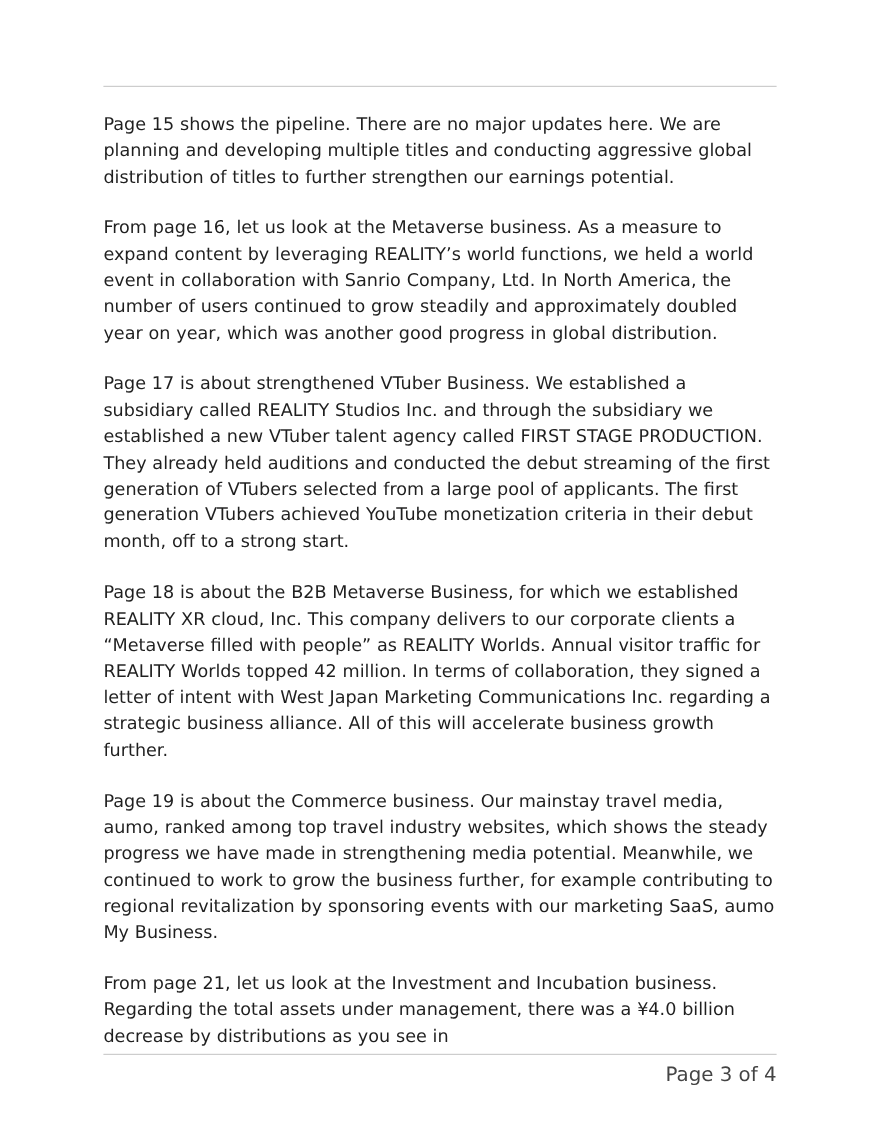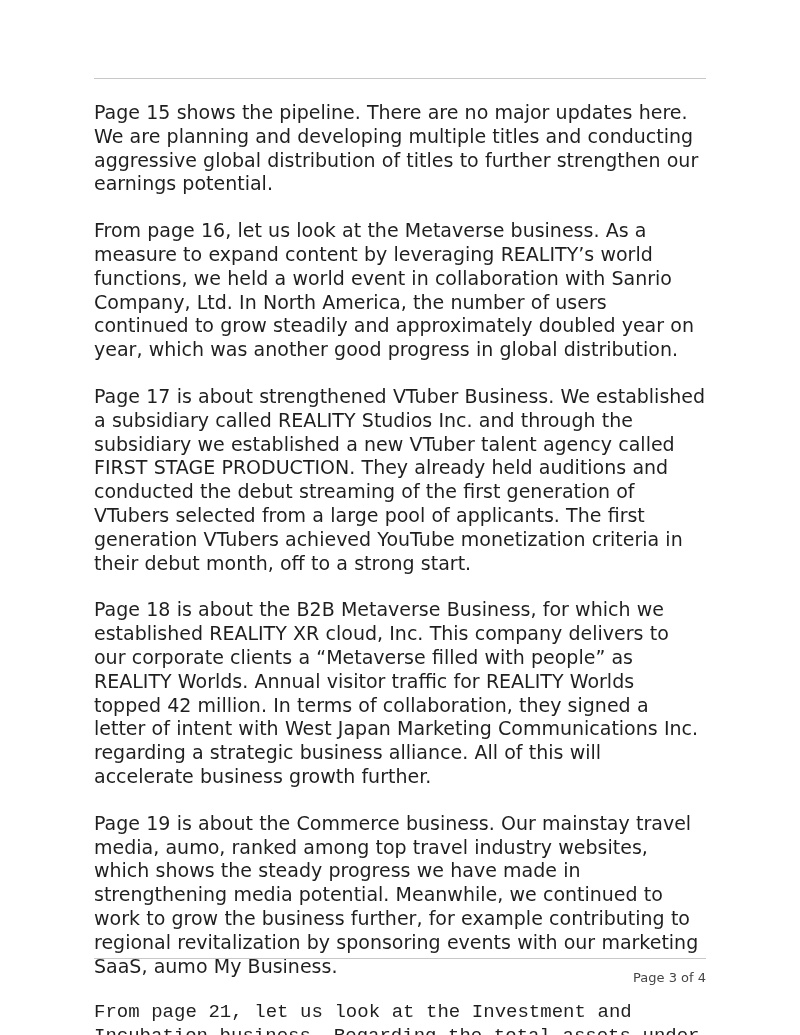--- a/index.html
+++ b/index.html
@@ -28,47 +28,46 @@
     top: 78px;
     width: 612px;
   }
   .top-rule {
     border: 0;
     border-top: 1px solid #c8c8c8;
     margin: 0 0 22px 0;
     height: 0;
   }
   .para {
-    font-size: 19px;
+    font-size: 16px;
     line-height: 23.8px;
     color: #1f1f1f;
     margin: 0 0 23px 0;
     text-align: left;
     letter-spacing: 0.0px;
     word-spacing: 0.2px;
   }
   .para:last-child {
     margin-bottom: 4px;
-    font-family: Liberation Mono, monospace;
   }
   .footer {
     position: absolute;
     left: 94px;
     top: 958px;
     width: 612px;
   }
   .bottom-rule {
     border: 0;
     border-top: 1px solid #c8c8c8;
     margin: 0 0 10px 0;
     height: 0;
   }
   .page-number {
     text-align: right;
-    font-size: 13px;
+    font-size: 18px;
     color: #444444;
     line-height: 18px;
   }
 </style>
 </head>
 <body>
 
 <div class="page">
 
   <div class="content-area">

